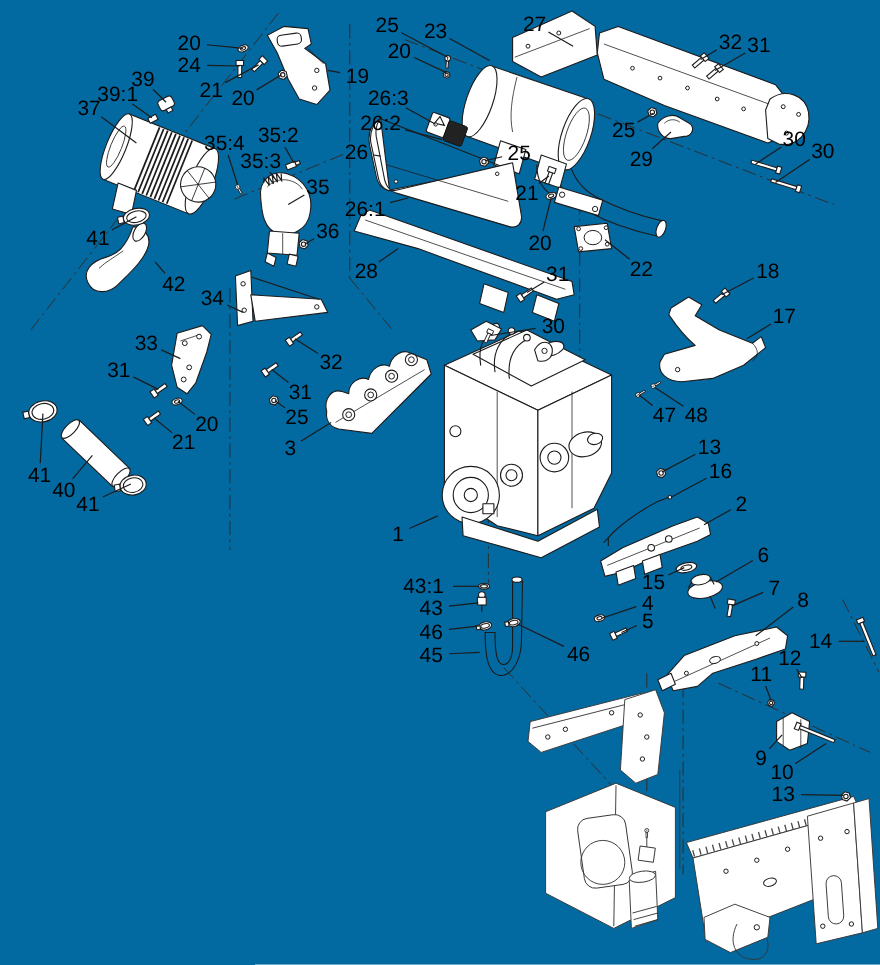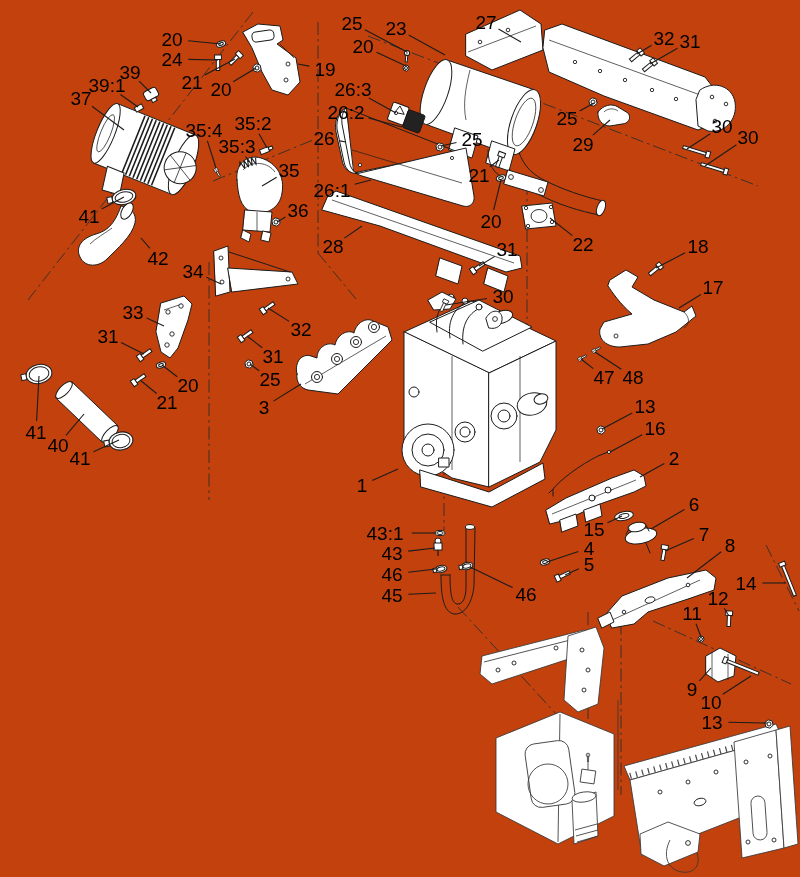--- a/index.html
+++ b/index.html
@@ -1,16 +1,16 @@
 <!DOCTYPE html>
 <html><head>
 <meta charset="utf-8">
 <style>
   html,body{margin:0;padding:0;background:#fff;}
-  .stage{position:relative;width:800px;height:877px;background:#c2410c;overflow:hidden;
+  .stage{position:relative;width:800px;height:877px;background:#0369a1;overflow:hidden;
          font-family:"Liberation Sans","DejaVu Sans",sans-serif;}
   svg{position:absolute;left:0;top:0;}
   .p{fill:#fff;stroke:#1c1c1c;stroke-width:1;stroke-linejoin:round;stroke-linecap:round;}
   .ln{fill:none;stroke:#1c1c1c;stroke-width:1;stroke-linecap:round;}
   .thin{fill:none;stroke:#1c1c1c;stroke-width:.7;}
   .lt{fill:#fff;stroke:#363636;stroke-width:.85;stroke-linejoin:round;}
   .ltln{fill:none;stroke:#363636;stroke-width:.85;}
   .dd{fill:none;stroke:#2e2e2e;stroke-width:.9;stroke-dasharray:13 4 2.5 4;}
   .dk{fill:#222;stroke:#111;stroke-width:.8;}
   .hole{fill:#fff;stroke:#1c1c1c;stroke-width:.9;}

